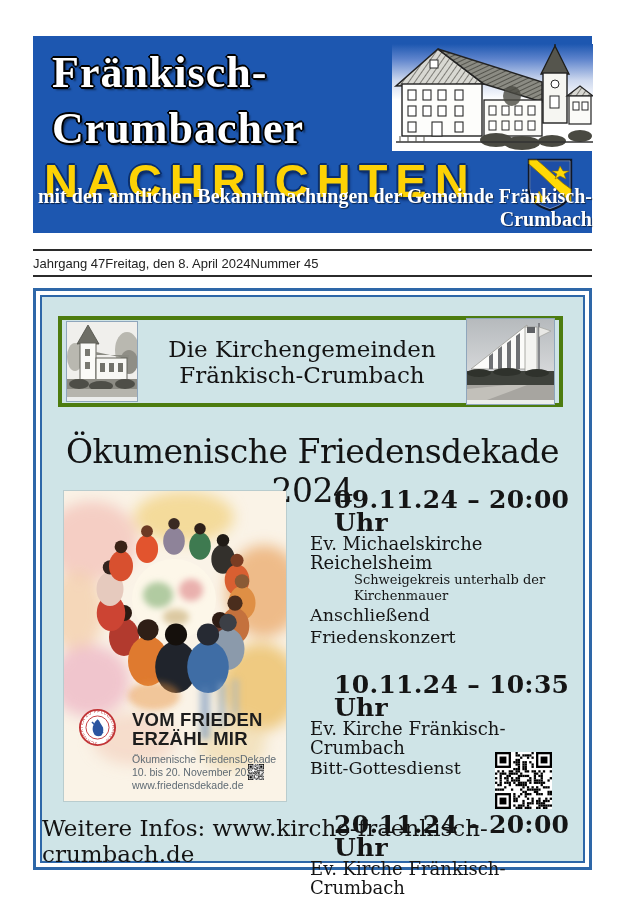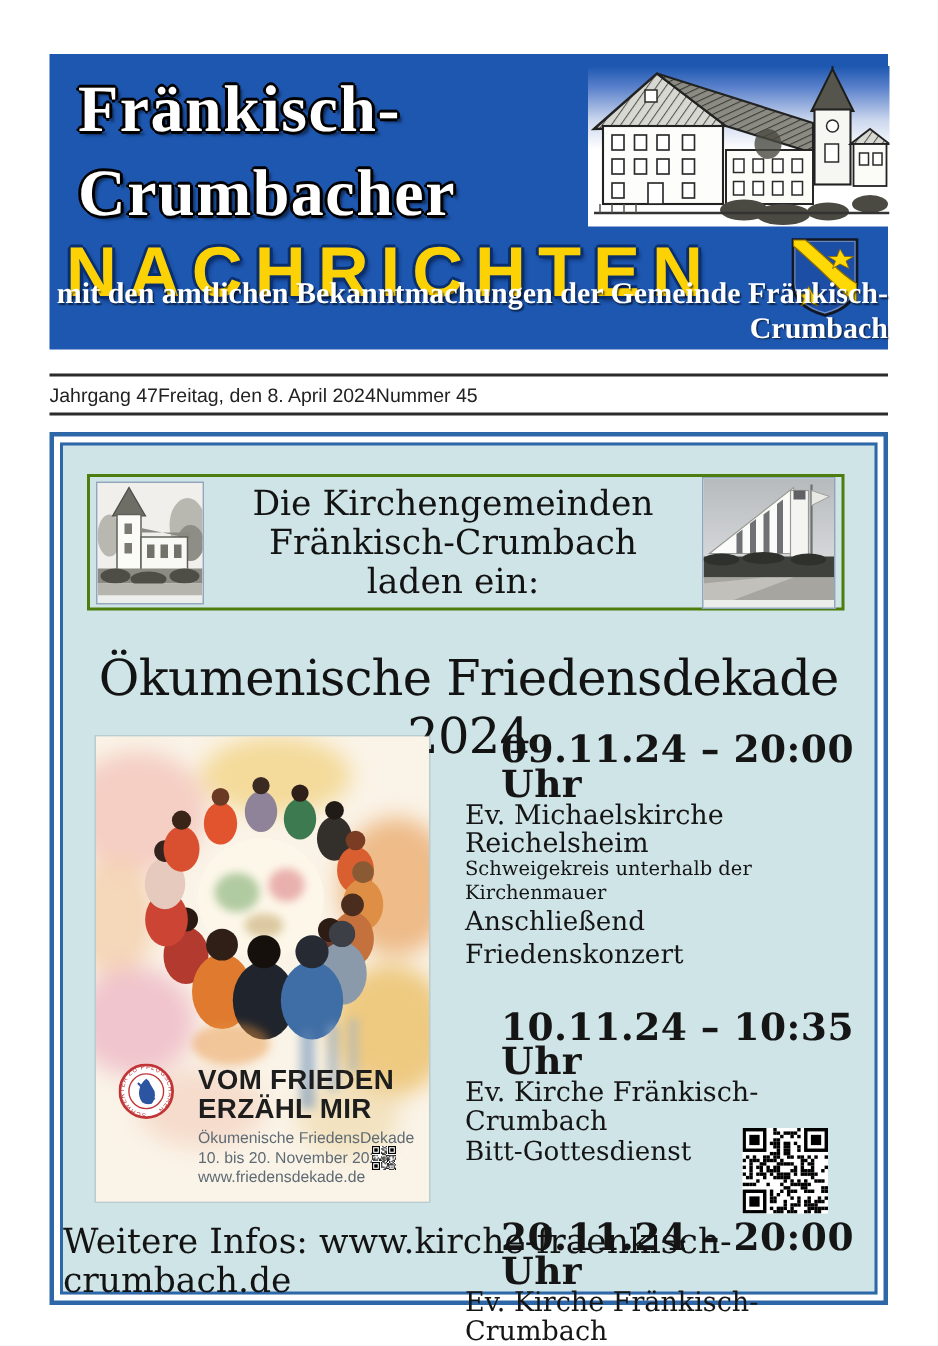--- a/index.html
+++ b/index.html
@@ -31,21 +31,21 @@
             border-top:2px solid #2b2b2b;border-bottom:2px solid #2b2b2b;
             display:flex;align-items:center;
             font-size:13px;color:#222;}
 
   
   .panel{position:absolute;left:33px;top:288px;width:559px;height:582px;
          border:3px solid #2e67a8;background:#fff;padding:4px;box-sizing:border-box;}
   .panel-inner{position:relative;width:100%;height:100%;border:2px solid #2e67a8;
                background:#cfe4e7;box-sizing:border-box;}
 
-  .invite{position:absolute;left:16px;top:19px;width:505px;height:91px;border:2px solid #4d7c0f;
+  .invite{position:absolute;left:16px;top:19px;width:505px;height:91px;border:4px solid #4d7c0f;
           display:flex;align-items:center;justify-content:space-between;box-sizing:border-box;padding:0 4px;}
   .invite-photo{flex:0 0 auto;border:1px solid #8fa6bc;background:#eceeec;}
   .invite-text{flex:1 1 auto;text-align:center;font-family:"DejaVu Serif",serif;
                font-size:23px;line-height:26px;color:#131313;}
 
   .main-title{position:absolute;left:0;right:0;top:135px;text-align:center;
               font-family:"DejaVu Serif",serif;font-size:33px;color:#131313;letter-spacing:-0.5px;}
 
   .poster{position:absolute;left:22px;top:194px;width:222px;height:310px;background:#faf3e7;
           box-shadow:0 0 0 1px rgba(120,130,130,.25);}
@@ -55,21 +55,21 @@
                color:#1d1d1d;letter-spacing:0.2px;}
   .poster-sub{position:absolute;left:68px;top:262px;font-size:10.5px;line-height:13px;color:#5f6b74;}
   .poster-qr{position:absolute;left:184px;top:273px;width:16px;height:16px;}
 
   .events{position:absolute;left:268px;top:191px;width:262px;color:#151515;
           font-family:"DejaVu Serif",serif;}
   .ev{margin:0 0 25px 0;}
   .ev.last{margin-bottom:0;}
   .ev .date{font-size:25px;line-height:23px;font-weight:bold;letter-spacing:0.3px;margin-left:24px;}
   .ev .venue{font-size:18px;line-height:19px;font-weight:normal;}
-  .ev .note-s{font-size:13px;line-height:16px;}
+  .ev .note-s{font-size:13px;line-height:16px;margin-left:44px;}
   .ev .note-l{font-size:17.5px;line-height:22px;}
   .gap2{margin-bottom:34px;}
   .main-qr{position:absolute;left:453px;top:455px;width:57px;height:57px;background:#fff;}
 
   .footer-info{position:absolute;left:0;right:0;top:518px;
                font-family:"DejaVu Serif",serif;font-size:23px;color:#131313;}
 </style>
 </head>
 <body>
 
@@ -202,21 +202,20 @@
                 <ellipse cx="12" cy="62" rx="10" ry="5"></ellipse>
                 <ellipse cx="34" cy="64" rx="12" ry="5"></ellipse>
                 <ellipse cx="58" cy="62" rx="10" ry="5"></ellipse>
               </g>
             <rect x="0" y="67" width="70" height="8" fill="#b6b5ad"></rect>
           </svg>
         </div>
         <div class="invite-text">
           <div>Die Kirchengemeinden</div>
           <div>Fränkisch-Crumbach</div>
-          <div>laden ein:</div>
         </div>
         <div class="invite-photo">
           <svg width="87" height="81" viewBox="0 0 87 81">
             <defs>
                 <linearGradient id="sky2" x1="0" y1="0" x2="0" y2="1">
               <stop offset="0" stop-color="#b6babd"></stop>
                   <stop offset="1" stop-color="#e6e7e8"></stop>
                 </linearGradient>
               </defs>
             <rect width="87" height="81" fill="url(#sky2)"></rect>

